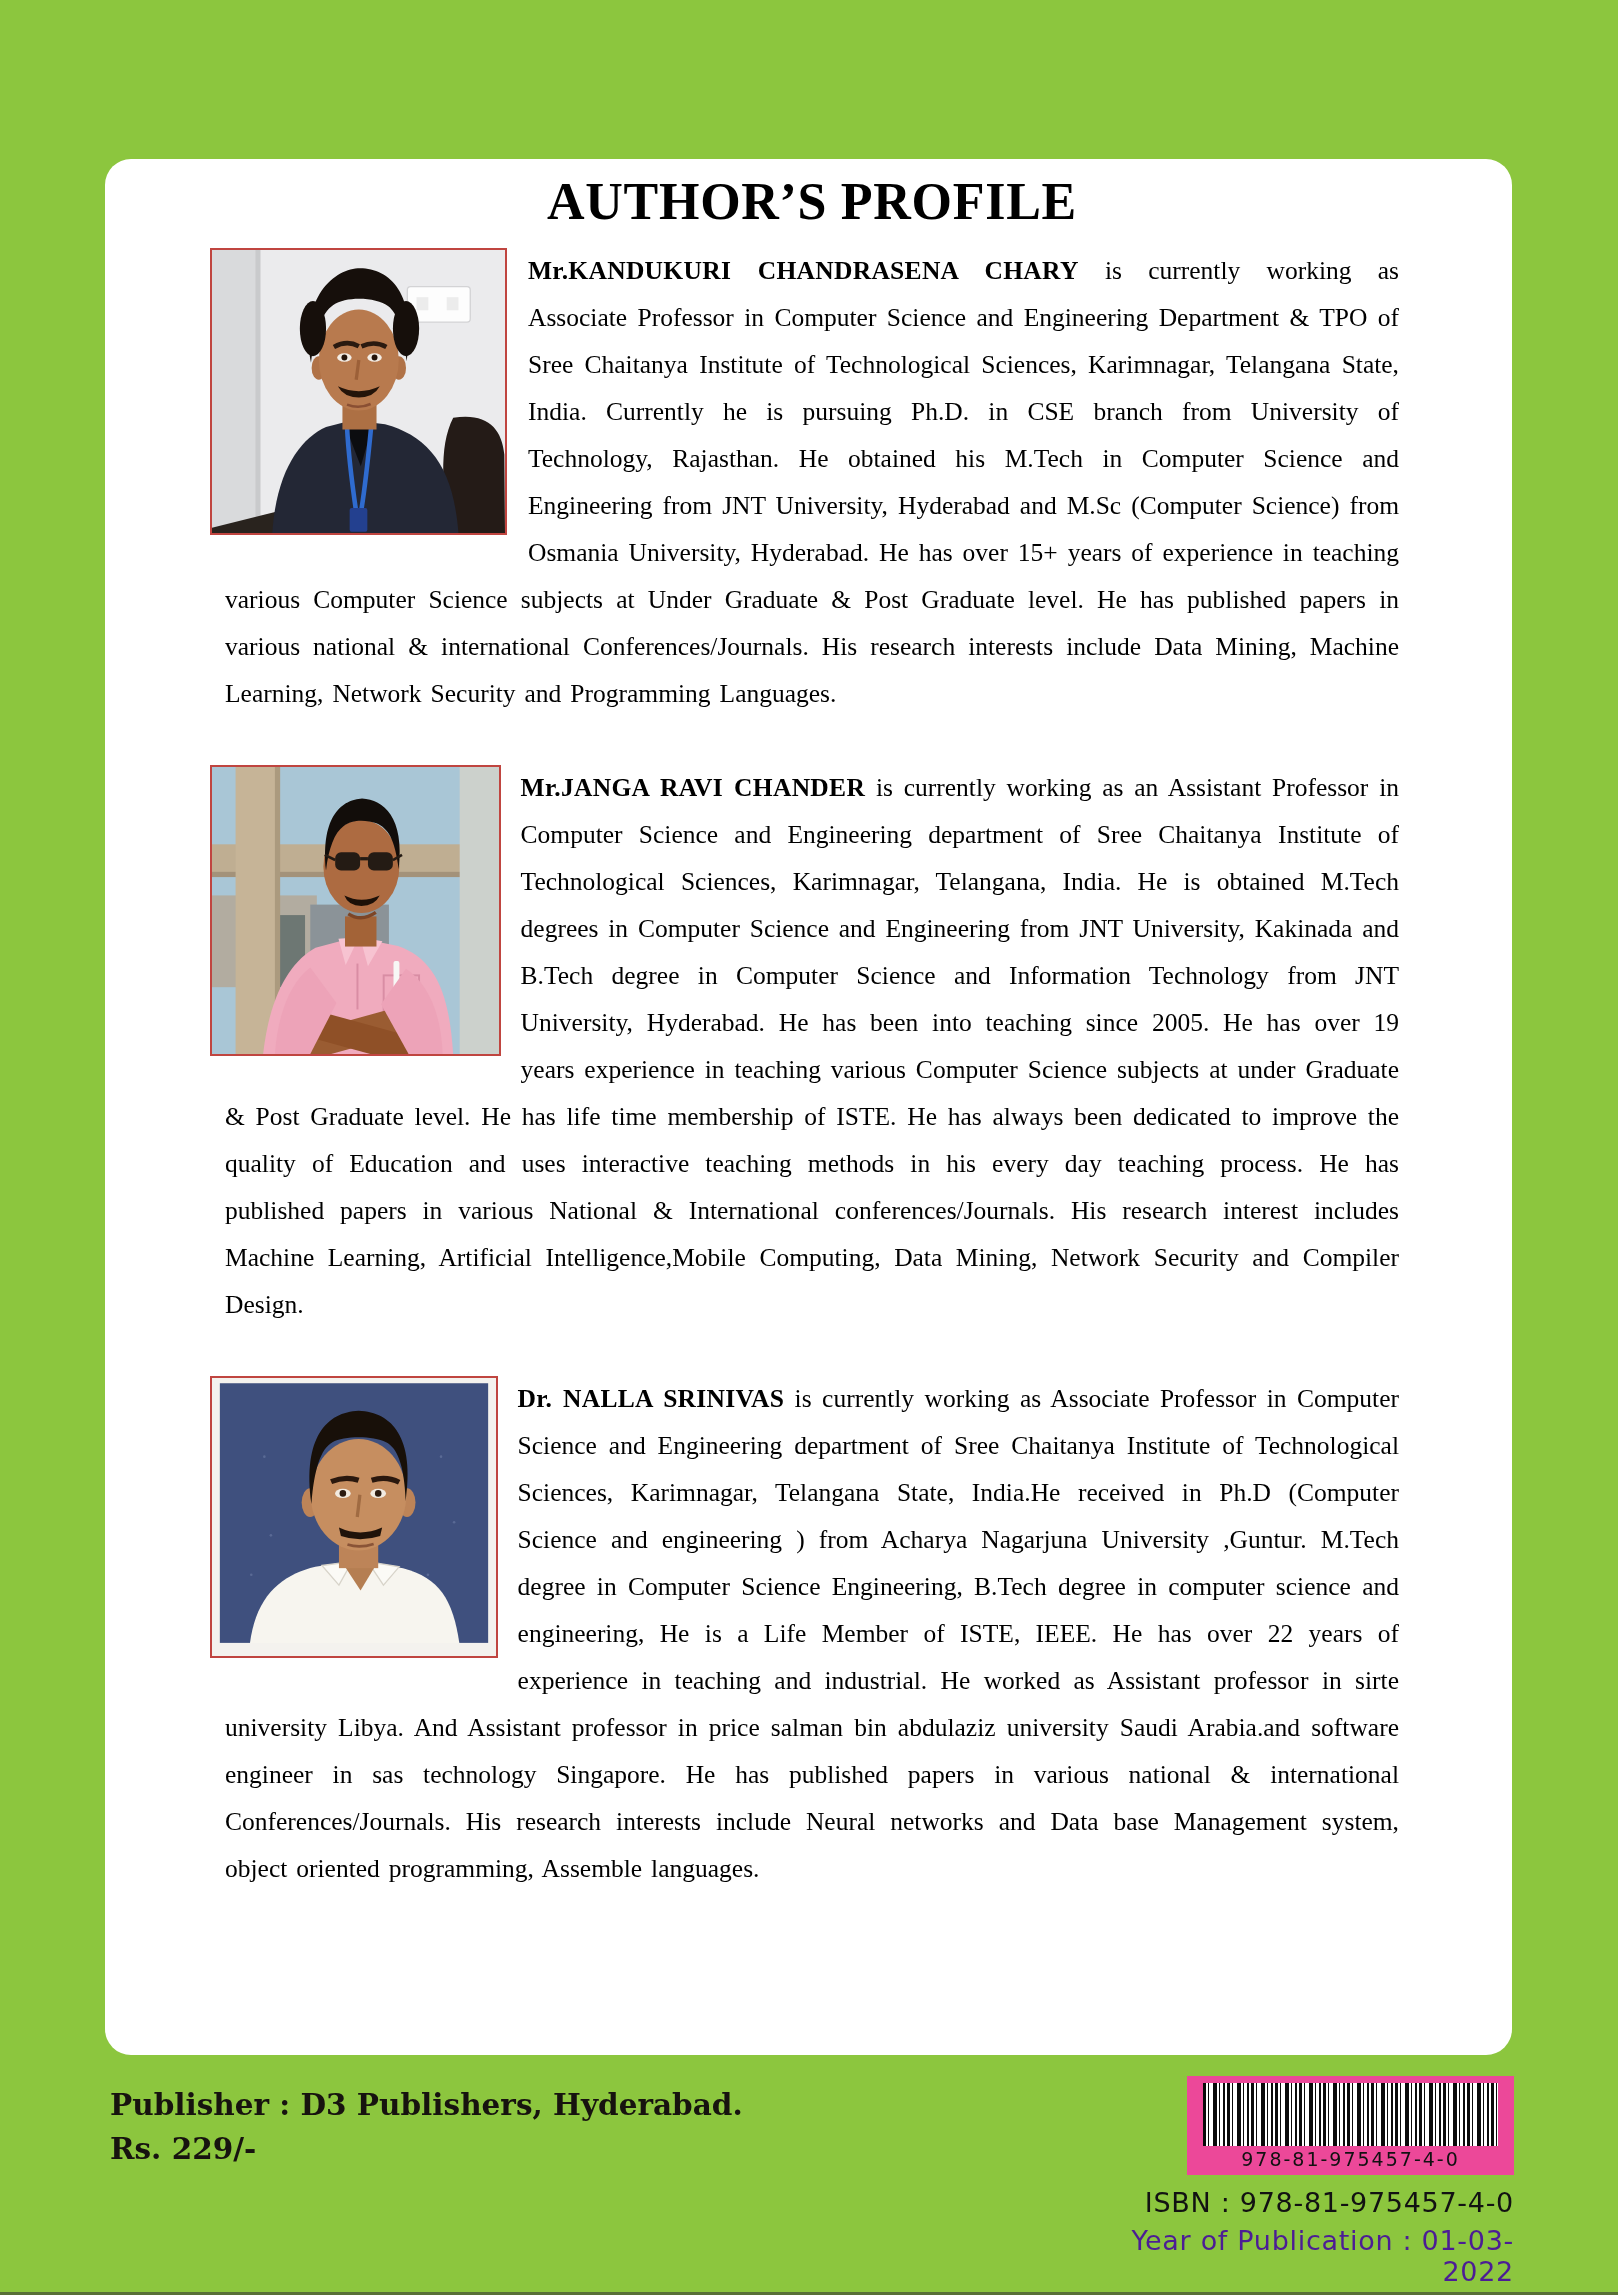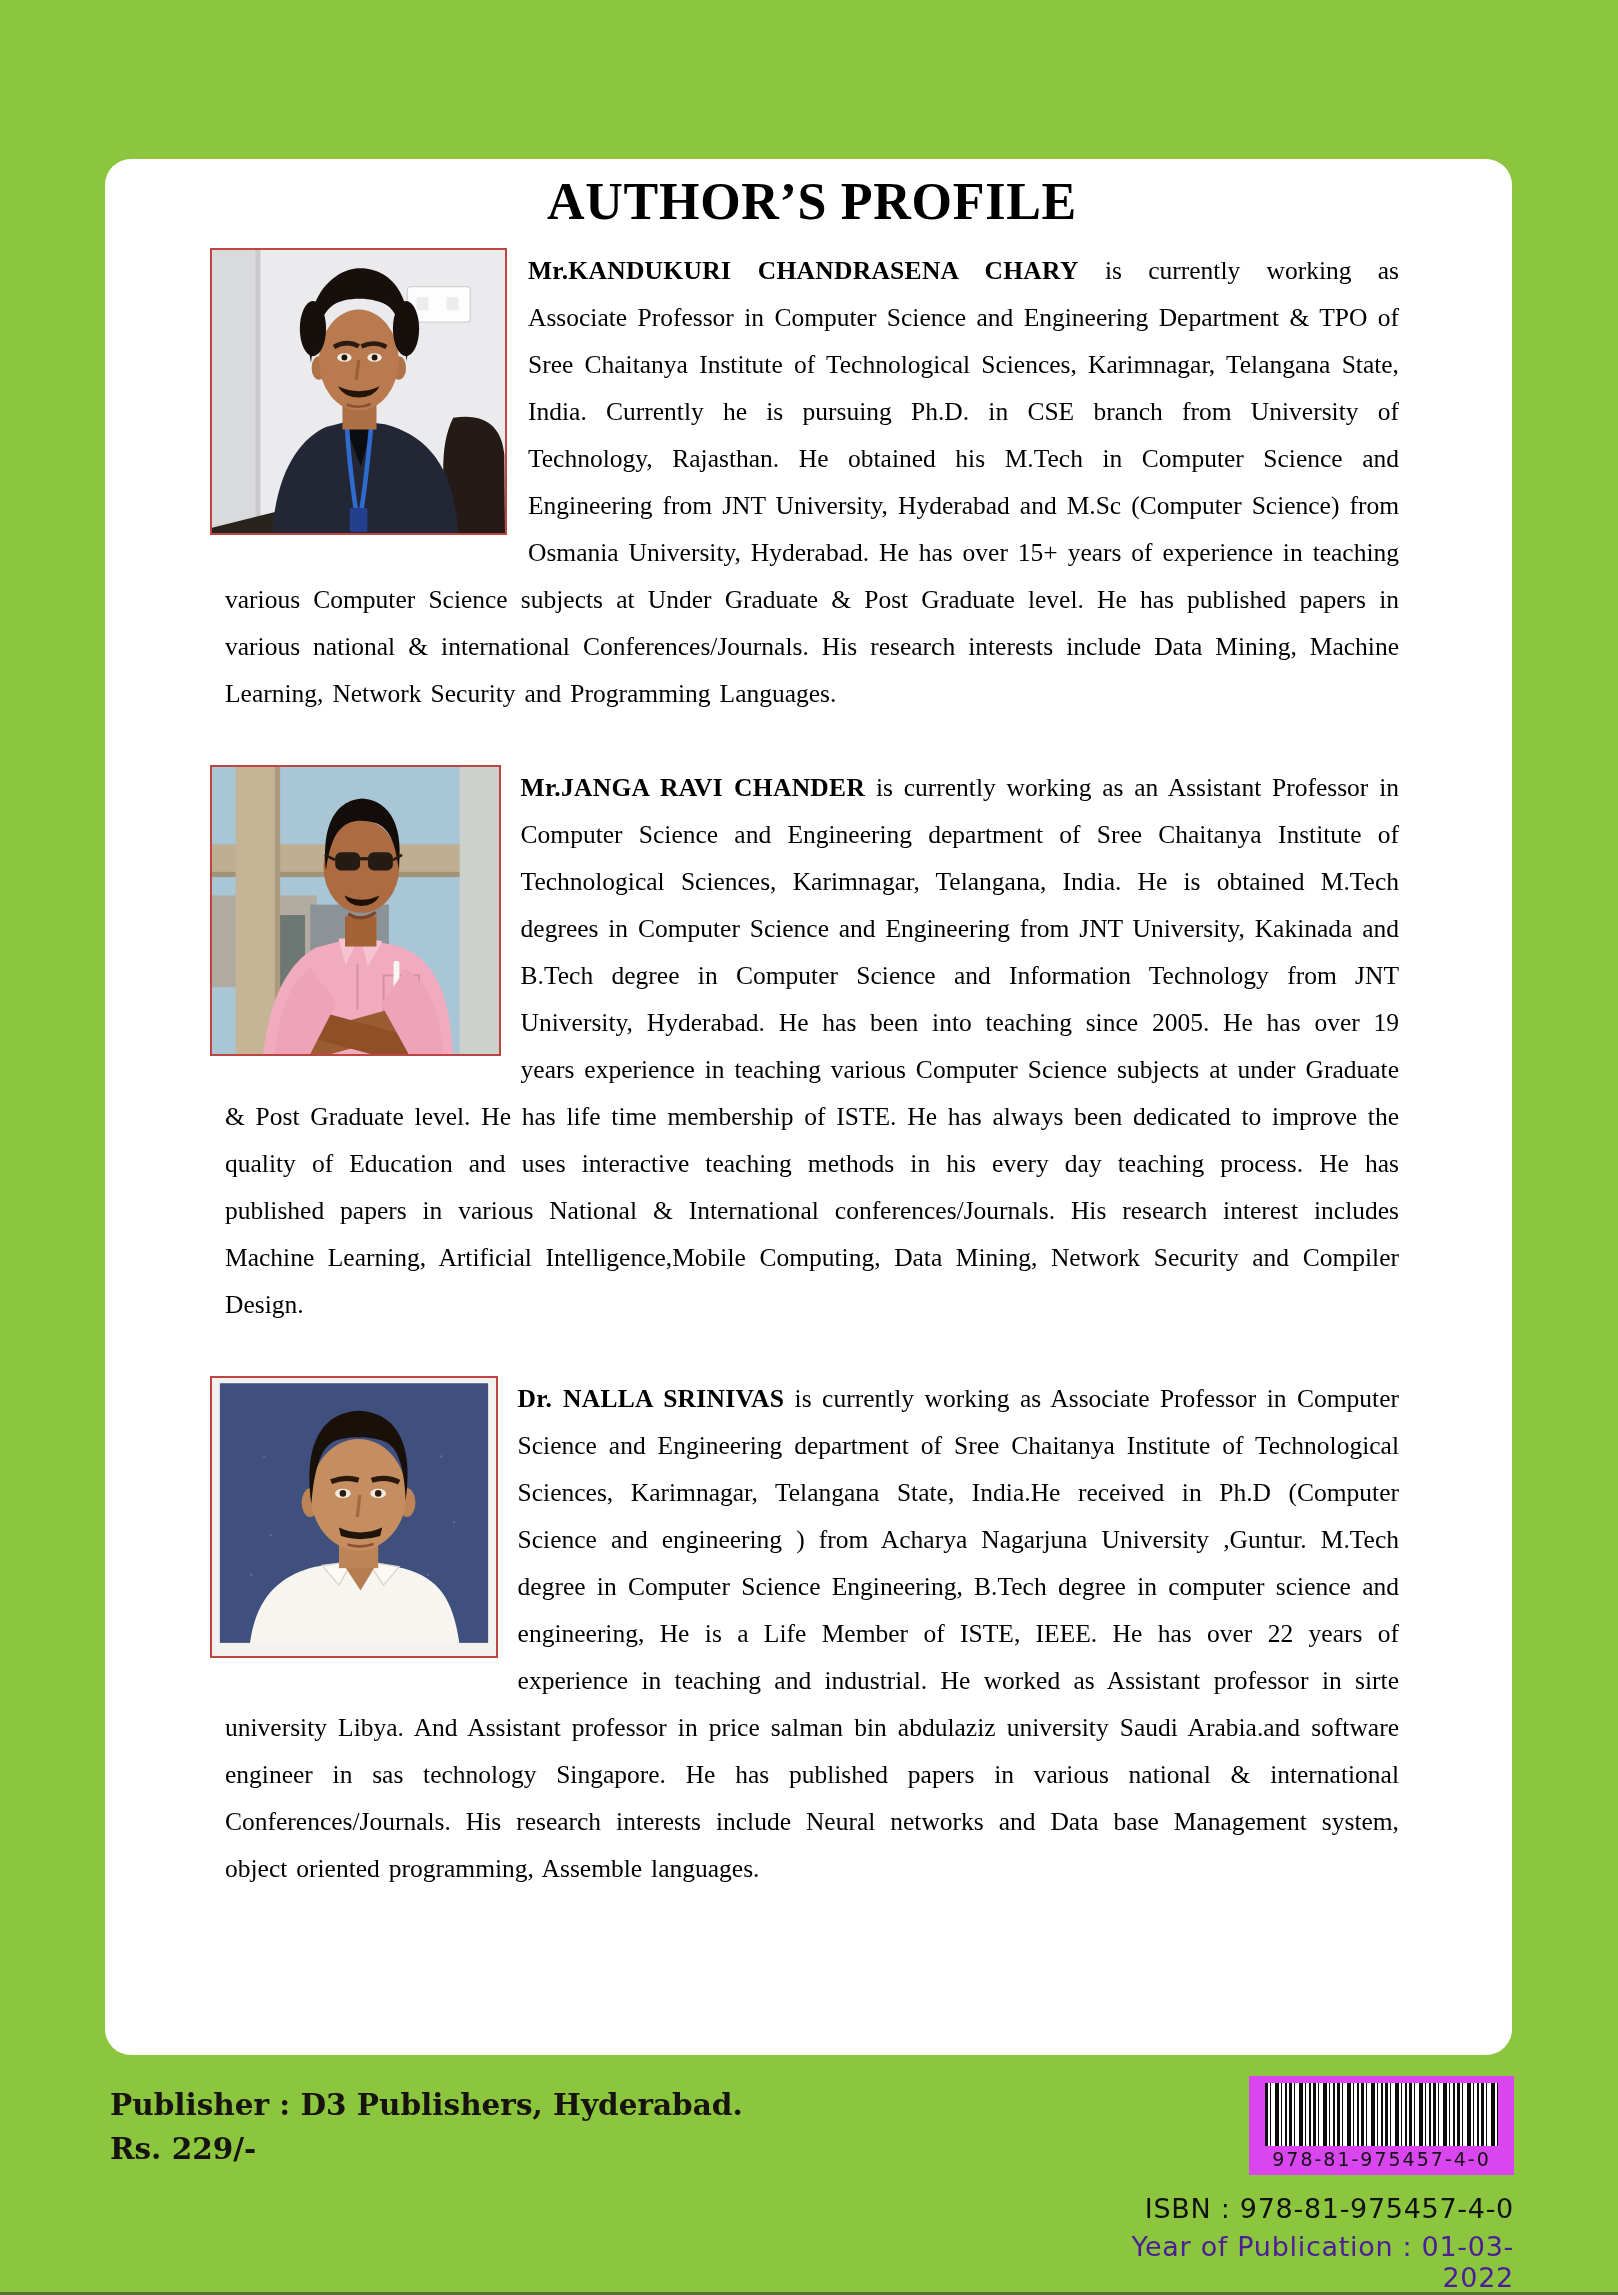--- a/index.html
+++ b/index.html
@@ -17,30 +17,30 @@
   .pf1{border:2.6px solid #c04540;margin:1.3px 21px 3.9px 0;}
   .pf2{border:2px solid #c04540;margin:1.3px 19.6px 2.6px 0;}
   .pf3{border:2px solid #c04540;margin:1.3px 19.6px 3.9px 0;}
   .bio{margin:15px;font-size:25.5px;line-height:47px;color:#000;text-align:justify;
        word-spacing:2.6px;}
   .bio b{letter-spacing:0.3px;}
   
   .footer-left{position:absolute;left:110px;top:2083px;color:#17130f;
        font-family:"DejaVu Serif",serif;font-weight:bold;font-size:29.5px;line-height:1.5;}
   .footer-right{position:absolute;right:105px;top:2076px;width:432px;text-align:right;}
-  .barcode-box{display:inline-block;background:#d946ef;width:265px;height:99px;
+  .barcode-box{display:inline-block;background:#ec4899;width:327px;height:99px;
        padding:6.5px 0 3.9px 0;box-sizing:border-box;text-align:center;}
   .barcode-bars{height:63px;margin:0 15.7px;
        background:repeating-linear-gradient(to right,
          #0a0a0a 0 2.6px, #fff 2.6px 4.6px, #0a0a0a 4.6px 5.9px, #fff 5.9px 9.8px,
          #0a0a0a 9.8px 13.7px, #fff 13.7px 15.7px, #0a0a0a 15.7px 17px, #fff 17px 20px,
          #0a0a0a 20px 22px, #fff 22px 24px);}
   .barcode-num{font-family:"DejaVu Sans",sans-serif;font-size:19px;color:#111;
        letter-spacing:2px;margin-top:2px;}
-  .isbn-line{margin-top:18px;font-family:"DejaVu Sans",sans-serif;font-size:27px;
+  .isbn-line{margin-top:12px;font-family:"DejaVu Sans",sans-serif;font-size:27px;
        color:#121212;letter-spacing:0.7px;}
   .year-line{margin-top:6.5px;font-family:"DejaVu Sans",sans-serif;font-size:27px;
        color:#4c1d95;letter-spacing:0.7px;}
   .bottom-edge{position:absolute;left:0;bottom:0;width:100%;height:2.6px;
        background:#3c4034;opacity:.65;}
 </style>
 </head>
 <body>
 
 <div class="panel">

